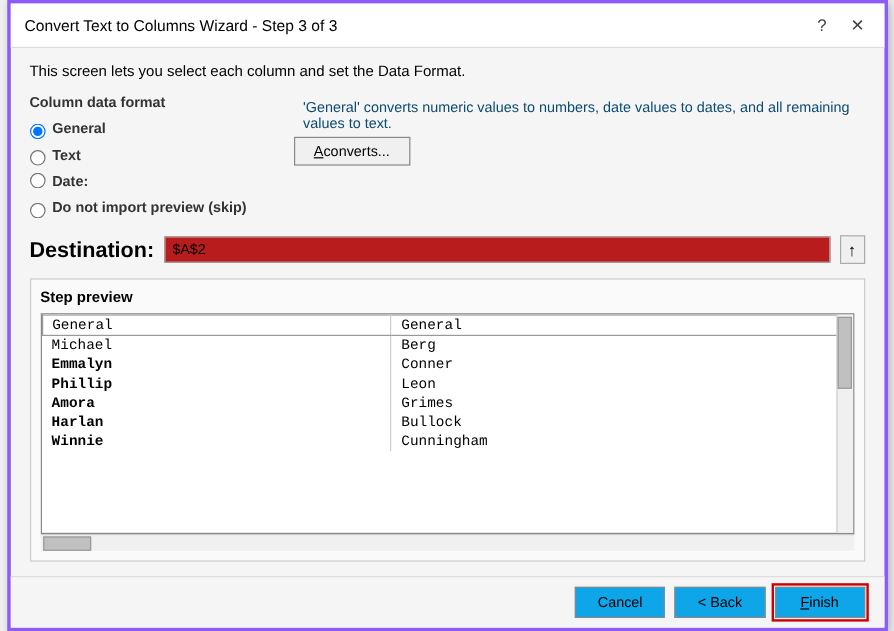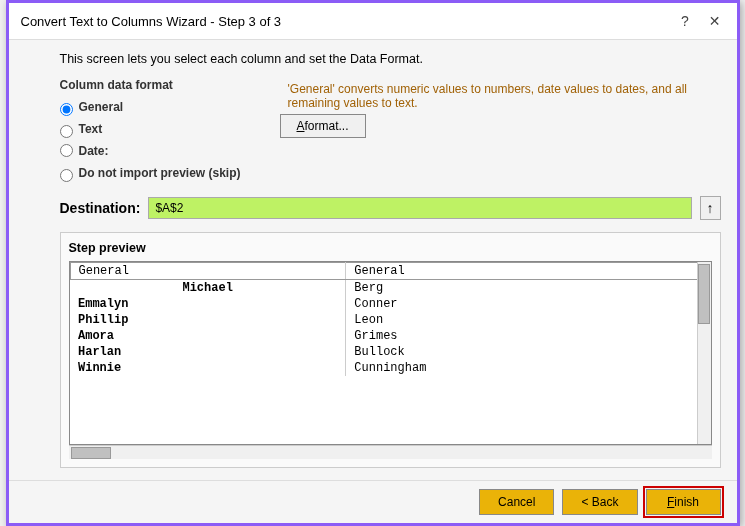--- a/index.html
+++ b/index.html
@@ -48,21 +48,20 @@
       background: none;
       border: none;
       padding: 2px 4px;
     }
     .content {
       padding: 12px 16px;
       flex: 1;
       display: flex;
       flex-direction: column;
       gap: 8px;
-      margin-left: 35px;
     }
     .description {
       font-size: 12.5px;
       color: #000;
       margin-bottom: 4px;
     }
     .column-format-section {
       display: flex;
       align-items: flex-start;
       gap: 20px;
@@ -98,21 +97,21 @@
       padding: 2px 4px;
       font-size: 12px;
       border: 1px solid #aaa;
       background: white;
       cursor: pointer;
       width: 90px;
     }
     .format-desc {
       flex: 1;
       font-size: 12px;
-      color: #a16207;
+      color: #0c4a6e;
       padding: 4px 8px;
     }
     .advanced-btn-area {
       display: flex;
       align-items: flex-end;
       flex-direction: column;
       justify-content: flex-end;
       padding-bottom: 4px;
     }
     .advanced-btn {
@@ -123,31 +122,31 @@
       cursor: pointer;
     }
     .advanced-btn u { text-decoration: underline; }
     .destination-row {
       display: flex;
       align-items: center;
       gap: 8px;
       margin-top: 4px;
     }
     .destination-label {
-      font-size: 14px;
+      font-size: 18px;
       font-weight: 600;
       color: #000;
       white-space: nowrap;
     }
     .destination-input {
       flex: 1;
       padding: 3px 6px;
       font-size: 12px;
       border: 1px solid #aaa;
-      background: #bef264;
+      background: #b91c1c;
     }
     .destination-icon-btn {
       padding: 3px 6px;
       border: 1px solid #aaa;
       background: #f0f0f0;
       cursor: pointer;
       font-size: 14px;
       display: flex;
       align-items: center;
       justify-content: center;
@@ -186,21 +185,21 @@
       font-size: 12px;
       color: #000;
       font-family: 'Courier New', monospace;
     }
     .preview-table tr td {
       padding: 1px 8px;
       border-right: 1px solid #ccc;
       color: #000;
     }
     .preview-table tr:nth-child(odd) td { background: #fff; }
-    .col-michael { color: #0000cc; font-weight: 700; text-align: center; }
+    .col-michael { color: #0000cc; font-weight: 400; }
     .col-emmalyn { color: #0000cc; font-weight: 600; }
     .col-phillip { color: #0000cc; font-weight: 600; font-family: Liberation Mono, monospace; }
     .col-amora { color: #0000cc; font-weight: 600; }
     .col-harlan { color: #0000cc; font-weight: 600; }
     .col-winnie { color: #0000cc; font-weight: 600; }
     .scrollbar-track {
       position: absolute;
       right: 0;
       top: 0;
       bottom: 0;
@@ -233,21 +232,21 @@
       align-items: center;
       justify-content: flex-end;
       padding: 8px 16px;
       gap: 8px;
       background: #f5f5f5;
       border-top: 1px solid #ddd;
     }
     .footer-btn {
       padding: 5px 18px;
       font-size: 12px;
-      background: #eab308;
+      background: #0ea5e9;
       border: 1px solid #888;
       cursor: pointer;
       min-width: 75px;
     }
     .footer-btn u { text-decoration: underline; }
     .footer-btn.finish {
       outline: 2px solid #cc0000;
       outline-offset: 1px;
     }
     .section-label {
@@ -299,21 +298,21 @@
         <div class="radio-row">
           <input type="radio" name="format" id="skip" style="">
           <label for="skip">Do not import preview (skip)</label>
         </div>
       </div>
 
       <div class="right-panel">
         <div class="format-desc">'General' converts numeric values to numbers, date values to dates, and all remaining values to text.</div>
         <div class="advanced-btn-area">
           <button class="advanced-btn">
-            <u>A</u><span>format...</span>
+            <u>A</u><span>converts...</span>
           </button>
         </div>
       </div>
     </div>
 
     <div class="destination-row">
       <span class="destination-label">Destination:</span>
       <input class="destination-input" type="text" value="$A$2" style="">
       <button class="destination-icon-btn">
         <span>↑</span>

